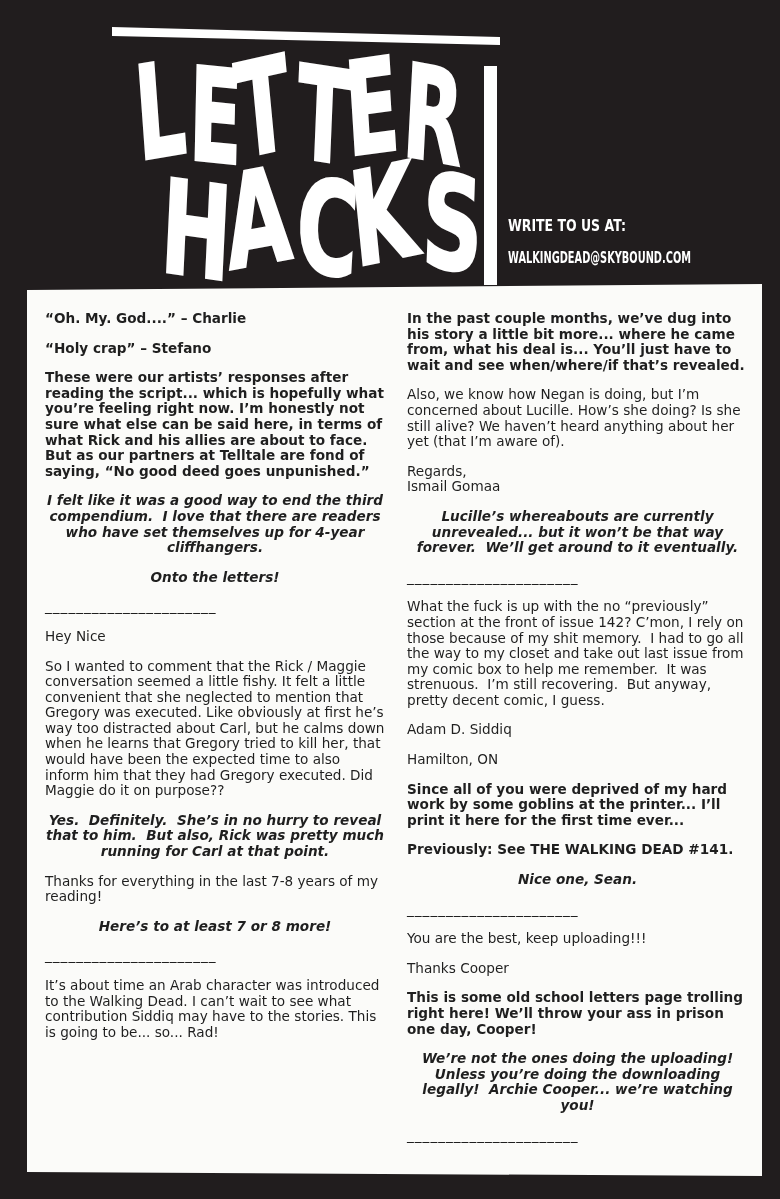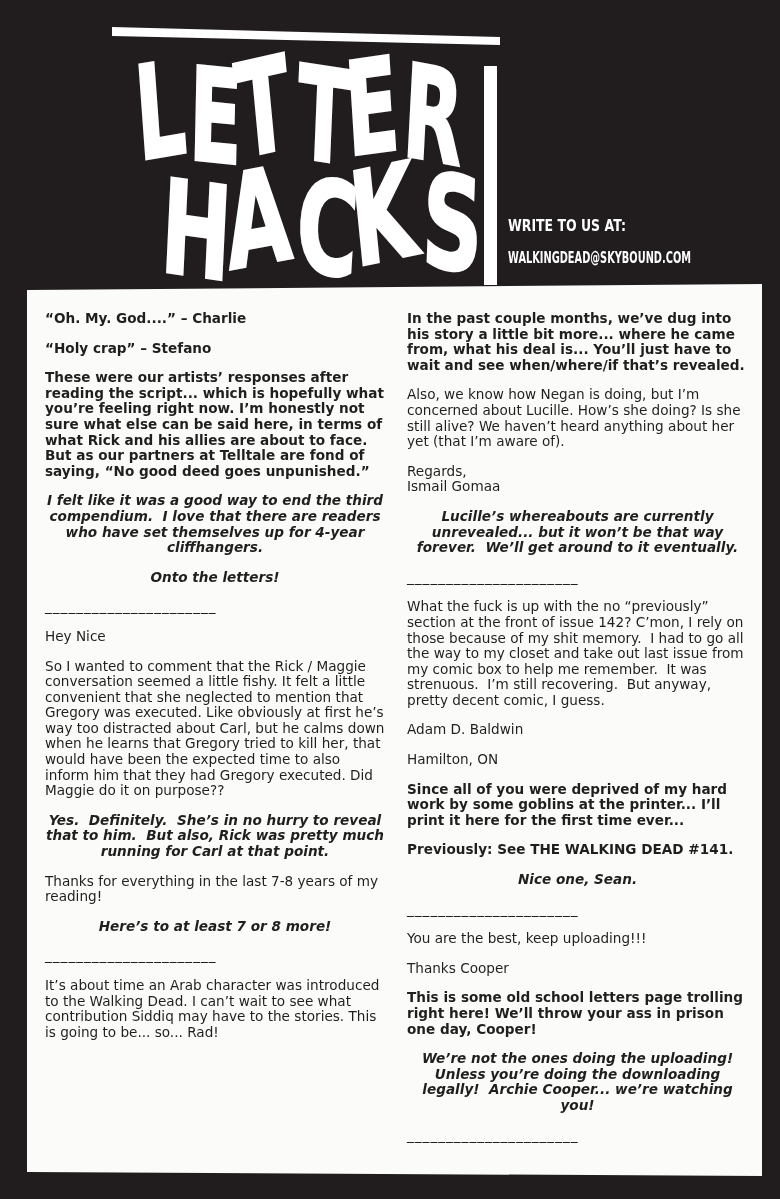--- a/index.html
+++ b/index.html
@@ -86,21 +86,21 @@
       </div>
     <div class="col col-right">
 
     <p class="st-bold">In the past couple months, we’ve dug into his story a little bit more... where he came from, what his deal is... You’ll just have to wait and see when/where/if that’s revealed.</p>
         <p class="st-regular">Also, we know how Negan is doing, but I’m concerned about Lucille. How’s she doing? Is she still alive? We haven’t heard anything about her yet (that I’m aware of).</p>
         <p class="st-regular">Regards,
 Ismail Gomaa</p>
         <p class="st-response">Lucille’s whereabouts are currently unrevealed... but it won’t be that way forever.  We’ll get around to it eventually.</p>
         <p class="st-divider">______________________</p>
         <p class="st-regular">What the fuck is up with the no “previously” section at the front of issue 142? C’mon, I rely on those because of my shit memory.  I had to go all the way to my closet and take out last issue from my comic box to help me remember.  It was strenuous.  I’m still recovering.  But anyway, pretty decent comic, I guess.</p>
-        <p class="st-regular">Adam D. Baldwin</p>
+        <p class="st-regular">Adam D. Siddiq</p>
         <p class="st-regular">Hamilton, ON</p>
         <p class="st-bold">Since all of you were deprived of my hard work by some goblins at the printer... I’ll print it here for the first time ever...</p>
         <p class="st-bold">Previously: See THE WALKING DEAD #141.</p>
         <p class="st-response">Nice one, Sean.</p>
         <p class="st-divider">______________________</p>
         <p class="st-regular">You are the best, keep uploading!!!</p>
         <p class="st-regular">Thanks Cooper</p>
         <p class="st-bold">This is some old school letters page trolling right here! We’ll throw your ass in prison one day, Cooper!</p>
         <p class="st-response">We’re not the ones doing the uploading! Unless you’re doing the downloading legally!  Archie Cooper... we’re watching you!</p>
         <p class="st-divider">______________________</p>

